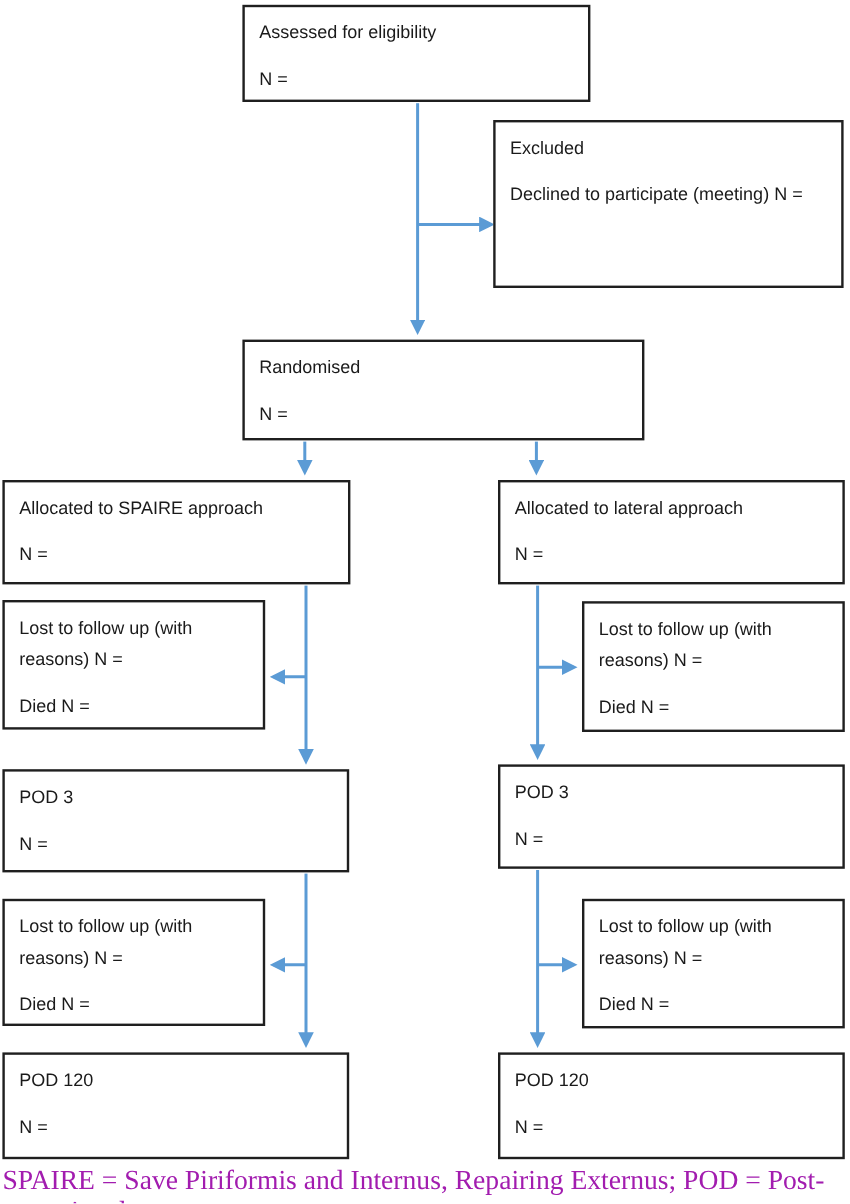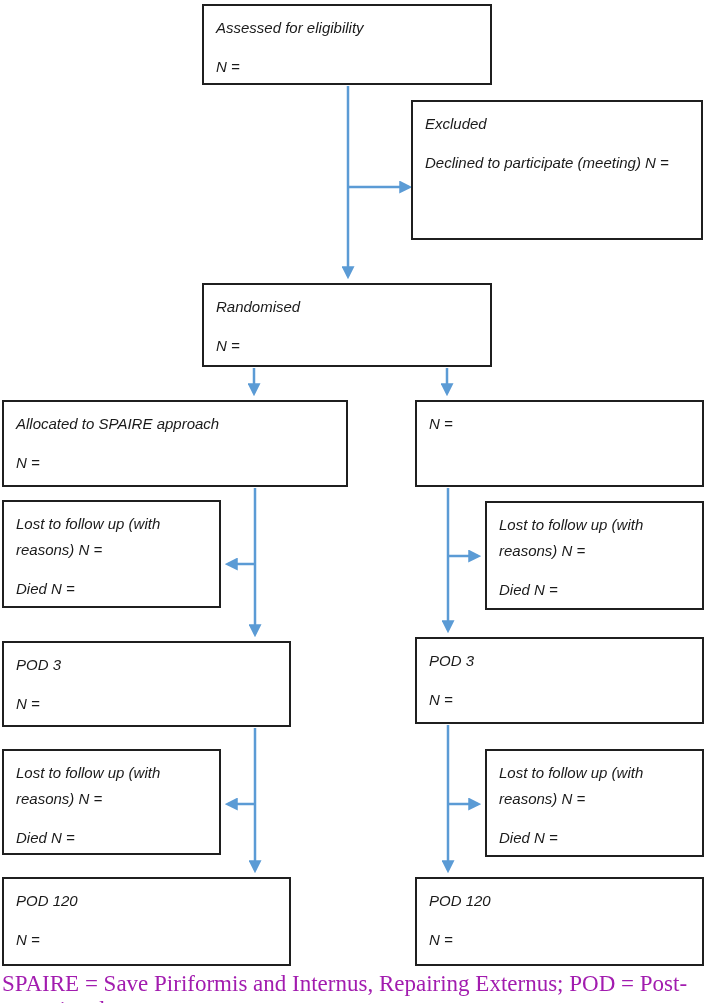--- a/index.html
+++ b/index.html
@@ -22,21 +22,21 @@
     pointer-events:none;
   }
   .flow-box{
     position:absolute;
     border:2px solid var(--border);
     background:var(--bg);
     padding:9px 12px 6px 12px;
     font-size:15px;
     line-height:1.72;
   }
-  .flow-box p{margin:0 0 13px 0;font-style:italic;}
+  .flow-box p{margin:0 0 13px 0;}
   .flow-box p:last-child{margin-bottom:0;}
   .caption{
     position:absolute;
     left:2px;top:971px;width:704px;
     font-family:"Liberation Serif",serif;
     font-size:23px;
     color:#a21caf;
   }
 </style>
 </head>
@@ -69,31 +69,32 @@
   <div class="flow-box" style="left:202px;top:4px;width:290px;height:81px;">
     <p>Assessed for eligibility</p>
     <p>N =</p>
   </div>
 
   <div class="flow-box" style="left:411px;top:100px;width:292px;height:140px;">
     <p>Excluded</p>
     <p>Declined to participate (meeting) N =</p>
   </div>
 
-  <div class="flow-box" style="left:202px;top:283px;width:290px;height:84px;">
+  <div class="flow-box" style="left:202px;top:283px;width:335px;height:84px;">
     <p>Randomised</p>
     <p>N =</p>
   </div>
 
-  <div class="flow-box" style="left:2px;top:400px;width:346px;height:87px;">
+  <div class="flow-box" style="left:2px;top:400px;width:290px;height:87px;">
     <p>Allocated to SPAIRE approach</p>
     <p>N =</p>
   </div>
 
   <div class="flow-box" style="left:415px;top:400px;width:289px;height:87px;">
+    <p>Allocated to lateral approach</p>
     <p>N =</p>
   </div>
 
   <div class="flow-box" style="left:2px;top:500px;width:219px;height:108px;">
     <p>Lost to follow up (with reasons) N =</p>
     <p>Died N =</p>
   </div>
 
   <div class="flow-box" style="left:485px;top:501px;width:219px;height:109px;">
     <p>Lost to follow up (with reasons) N =</p>

